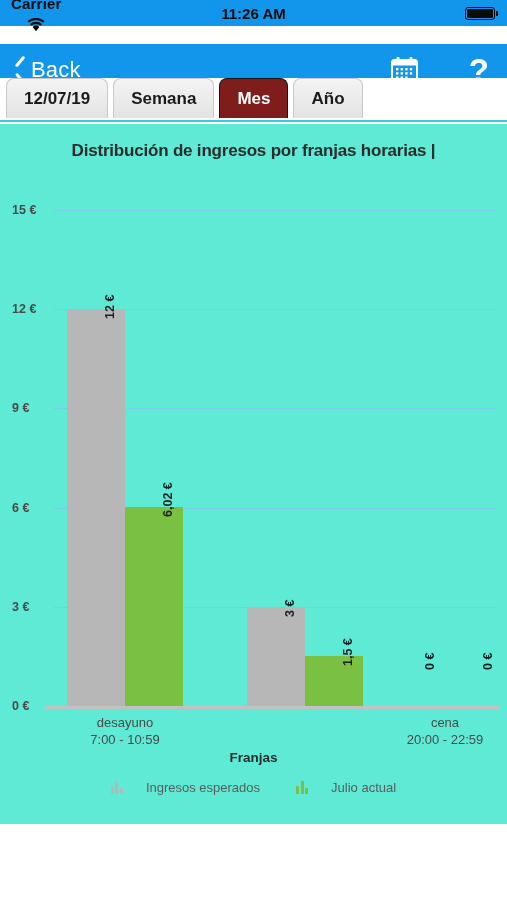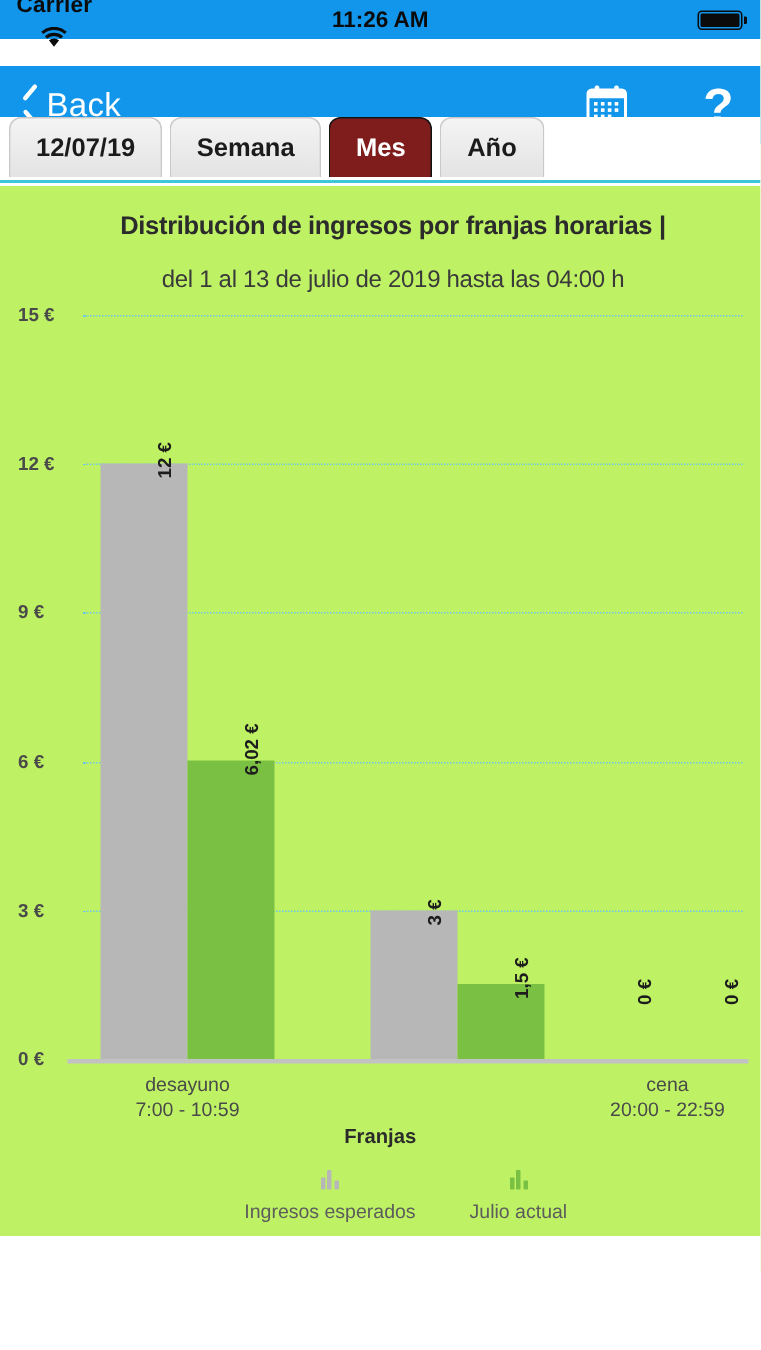--- a/index.html
+++ b/index.html
@@ -58,21 +58,21 @@
     height: 40px; display: flex; align-items: center; justify-content: center;
     padding: 0 17px; margin-right: 5px;
     font-size: 17px; font-weight: 700; color: #1b1b1b;
     background: linear-gradient(#f4f4f4, #e3e3e3);
     border: 1px solid #c9c9c9; border-bottom: none;
     border-radius: 8px 8px 0 0; cursor: pointer; white-space: nowrap;
   }
   .tab.selected { background: #7f1d1d; color: #fff; border-color: #131313; }
 
   
-  .chart-area { position: absolute; top: 124px; left: 0; width: 507px; height: 700px; background: #bef264; padding-left: 17px; }
+  .chart-area { position: absolute; top: 124px; left: 0; width: 507px; height: 700px; background: #5eead4; }
   .chart-title {
     text-align: center; font-size: 17px; font-weight: 700; color: #2b2b2b;
     padding-top: 17px; letter-spacing: -.2px;
   }
   .chart-subtitle {
     text-align: center; font-size: 16px; color: #3a3a3a; padding-top: 17px; letter-spacing: -.2px;
   }
 
   
   .plot { position: absolute; left: 0; top: 0; width: 507px; height: 700px; }
@@ -102,21 +102,21 @@
   .xaxis-title {
     position: absolute; width: 507px; text-align: center;
     font-size: 13.5px; font-weight: 700; color: #2b2b2b;
   }
 
   
   .legend {
     position: absolute; width: 507px; display: flex; justify-content: center;
     align-items: center; gap: 36px;
   }
-  .legend-item { display: flex; align-items: center; gap: 7px; cursor: pointer; flex-direction: column; }
+  .legend-item { display: flex; align-items: center; gap: 23px; cursor: pointer; }
   .legend-glyph { display: flex; align-items: flex-end; gap: 1.5px; height: 13px; }
   .legend-glyph i { display: block; width: 3px; border-radius: .5px; }
   .legend-label { font-size: 13px; color: #5c5c5c; }
 </style>
 </head>
 <body>
 
 <div id="app">
 
   <div class="statusbar">
@@ -172,21 +172,20 @@
 
   <div class="tabbar" id="tabbar">
       <div class="tab">12/07/19</div>
       <div class="tab">Semana</div>
       <div class="tab selected">Mes</div>
       <div class="tab">Año</div>
     </div>
 
   <div class="chart-area">
     <div class="chart-title">Distribución de ingresos por franjas horarias |</div>
-    <div class="chart-subtitle">del 1 al 13 de julio de 2019 hasta las 04:00 h</div>
     <div class="plot" id="plot">
         <div class="ytick" style="top: 582px;">0 €</div>
         <div class="gridline" style="top: 482.8px;"></div>
         <div class="ytick" style="top: 482.8px;">3 €</div>
         <div class="gridline" style="top: 383.6px;"></div>
         <div class="ytick" style="top: 383.6px;">6 €</div>
         <div class="gridline" style="top: 284.4px;"></div>
         <div class="ytick" style="top: 284.4px;">9 €</div>
         <div class="gridline" style="top: 185.2px;"></div>
         <div class="ytick" style="top: 185.2px;">12 €</div>

